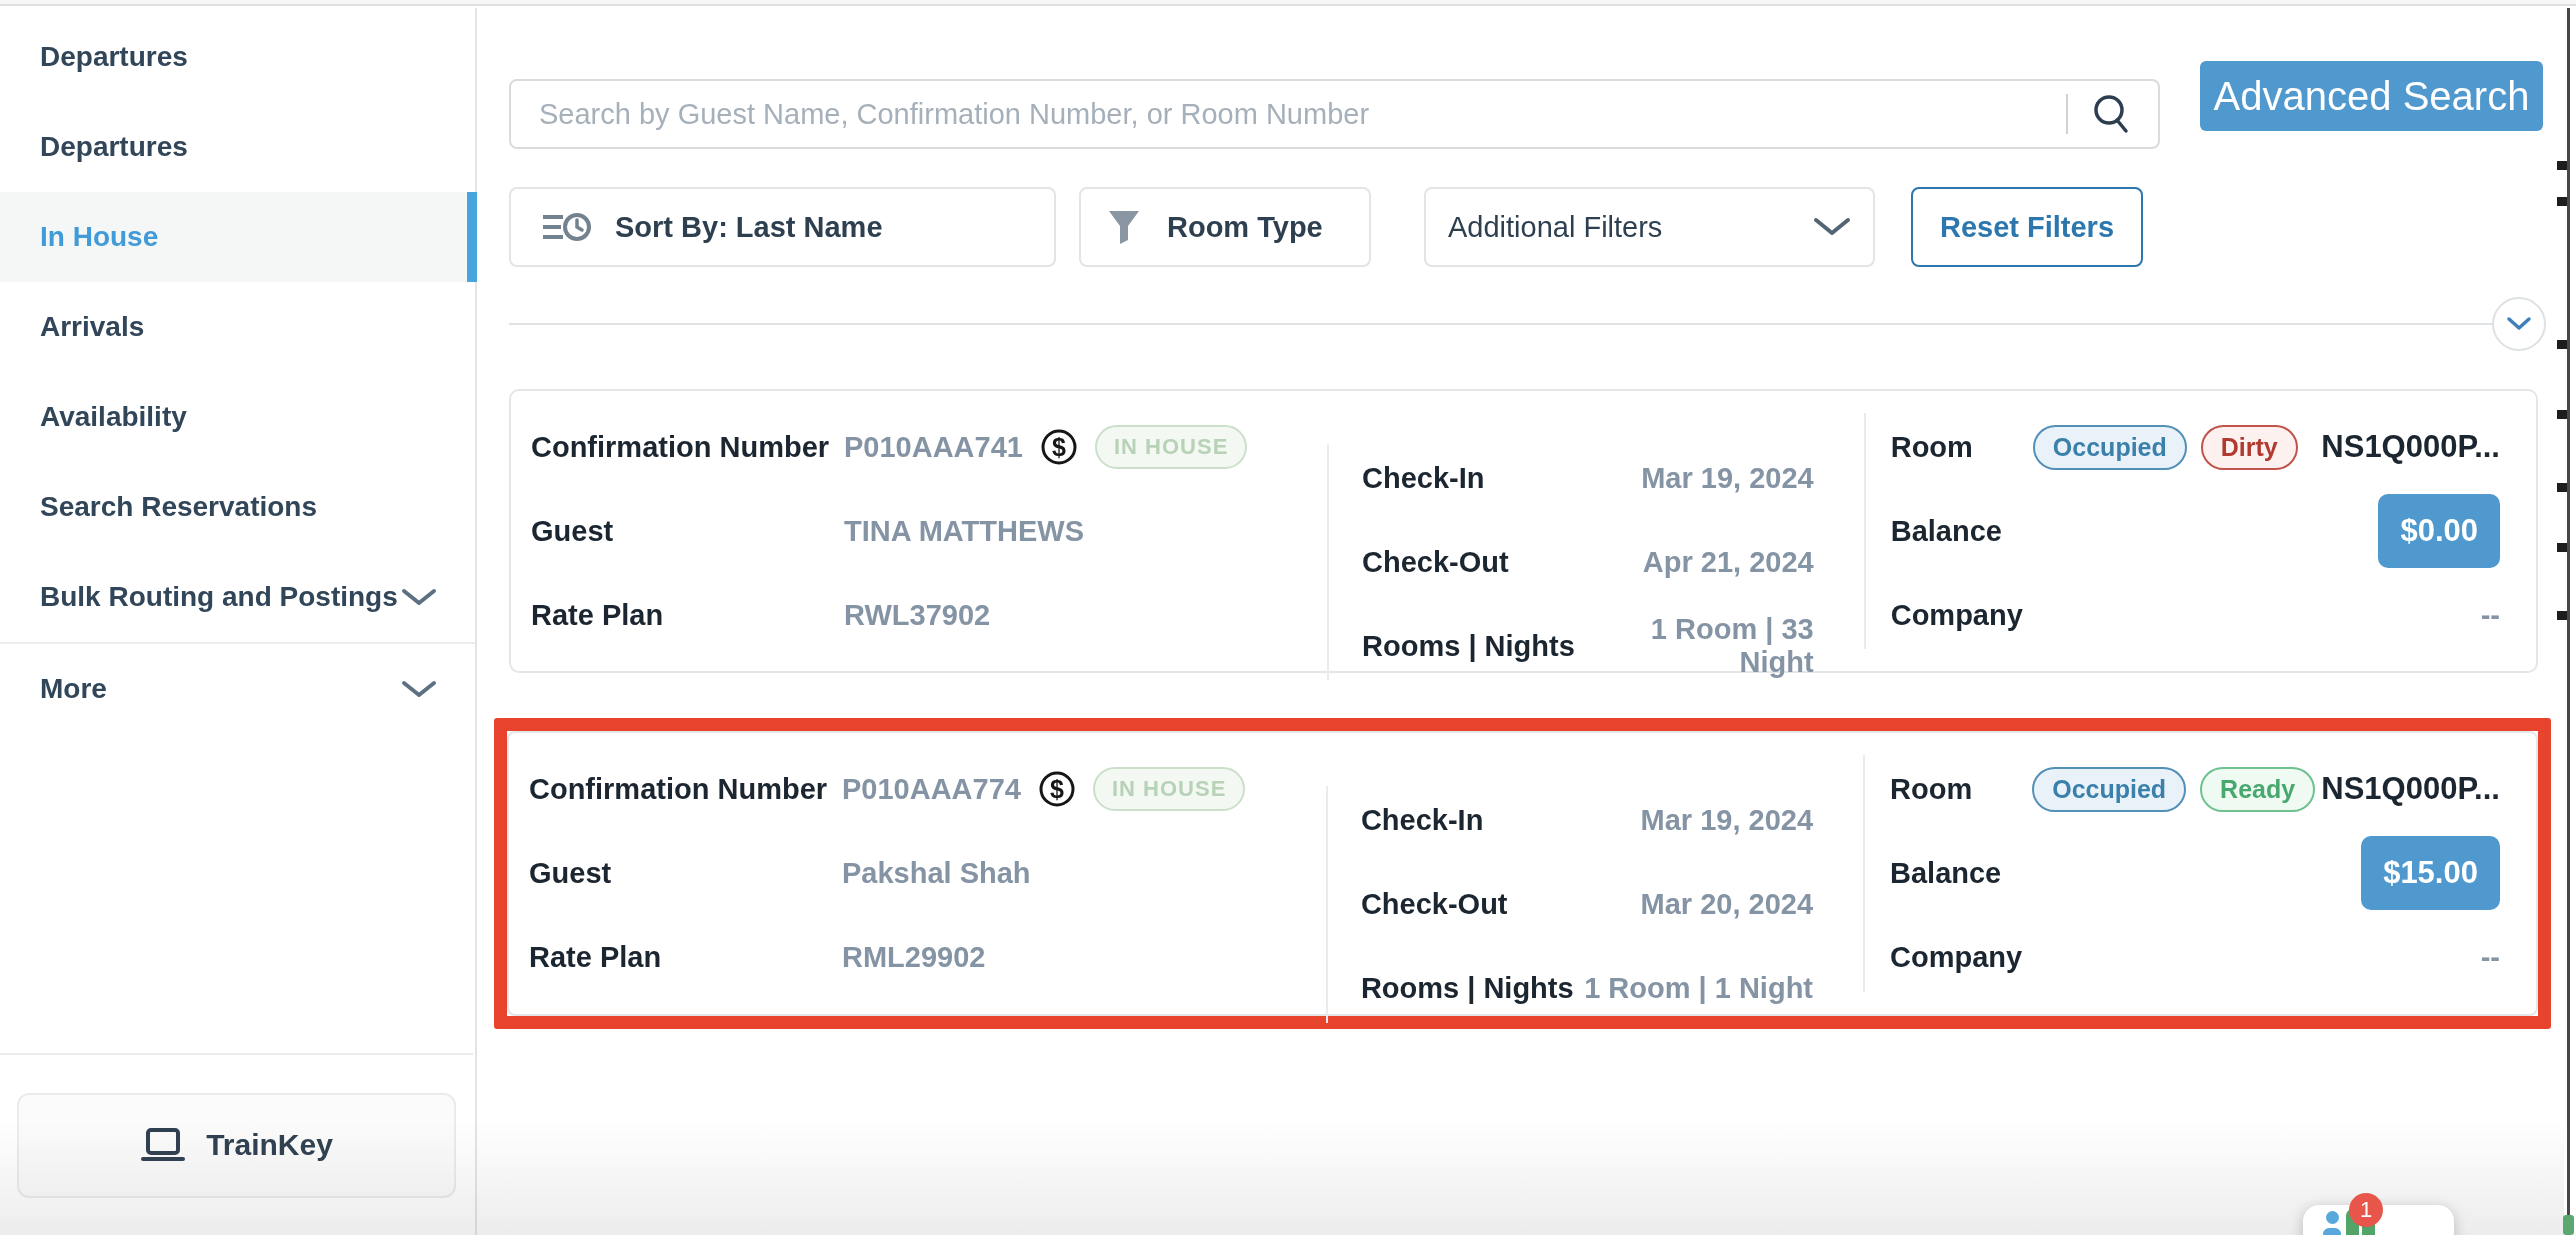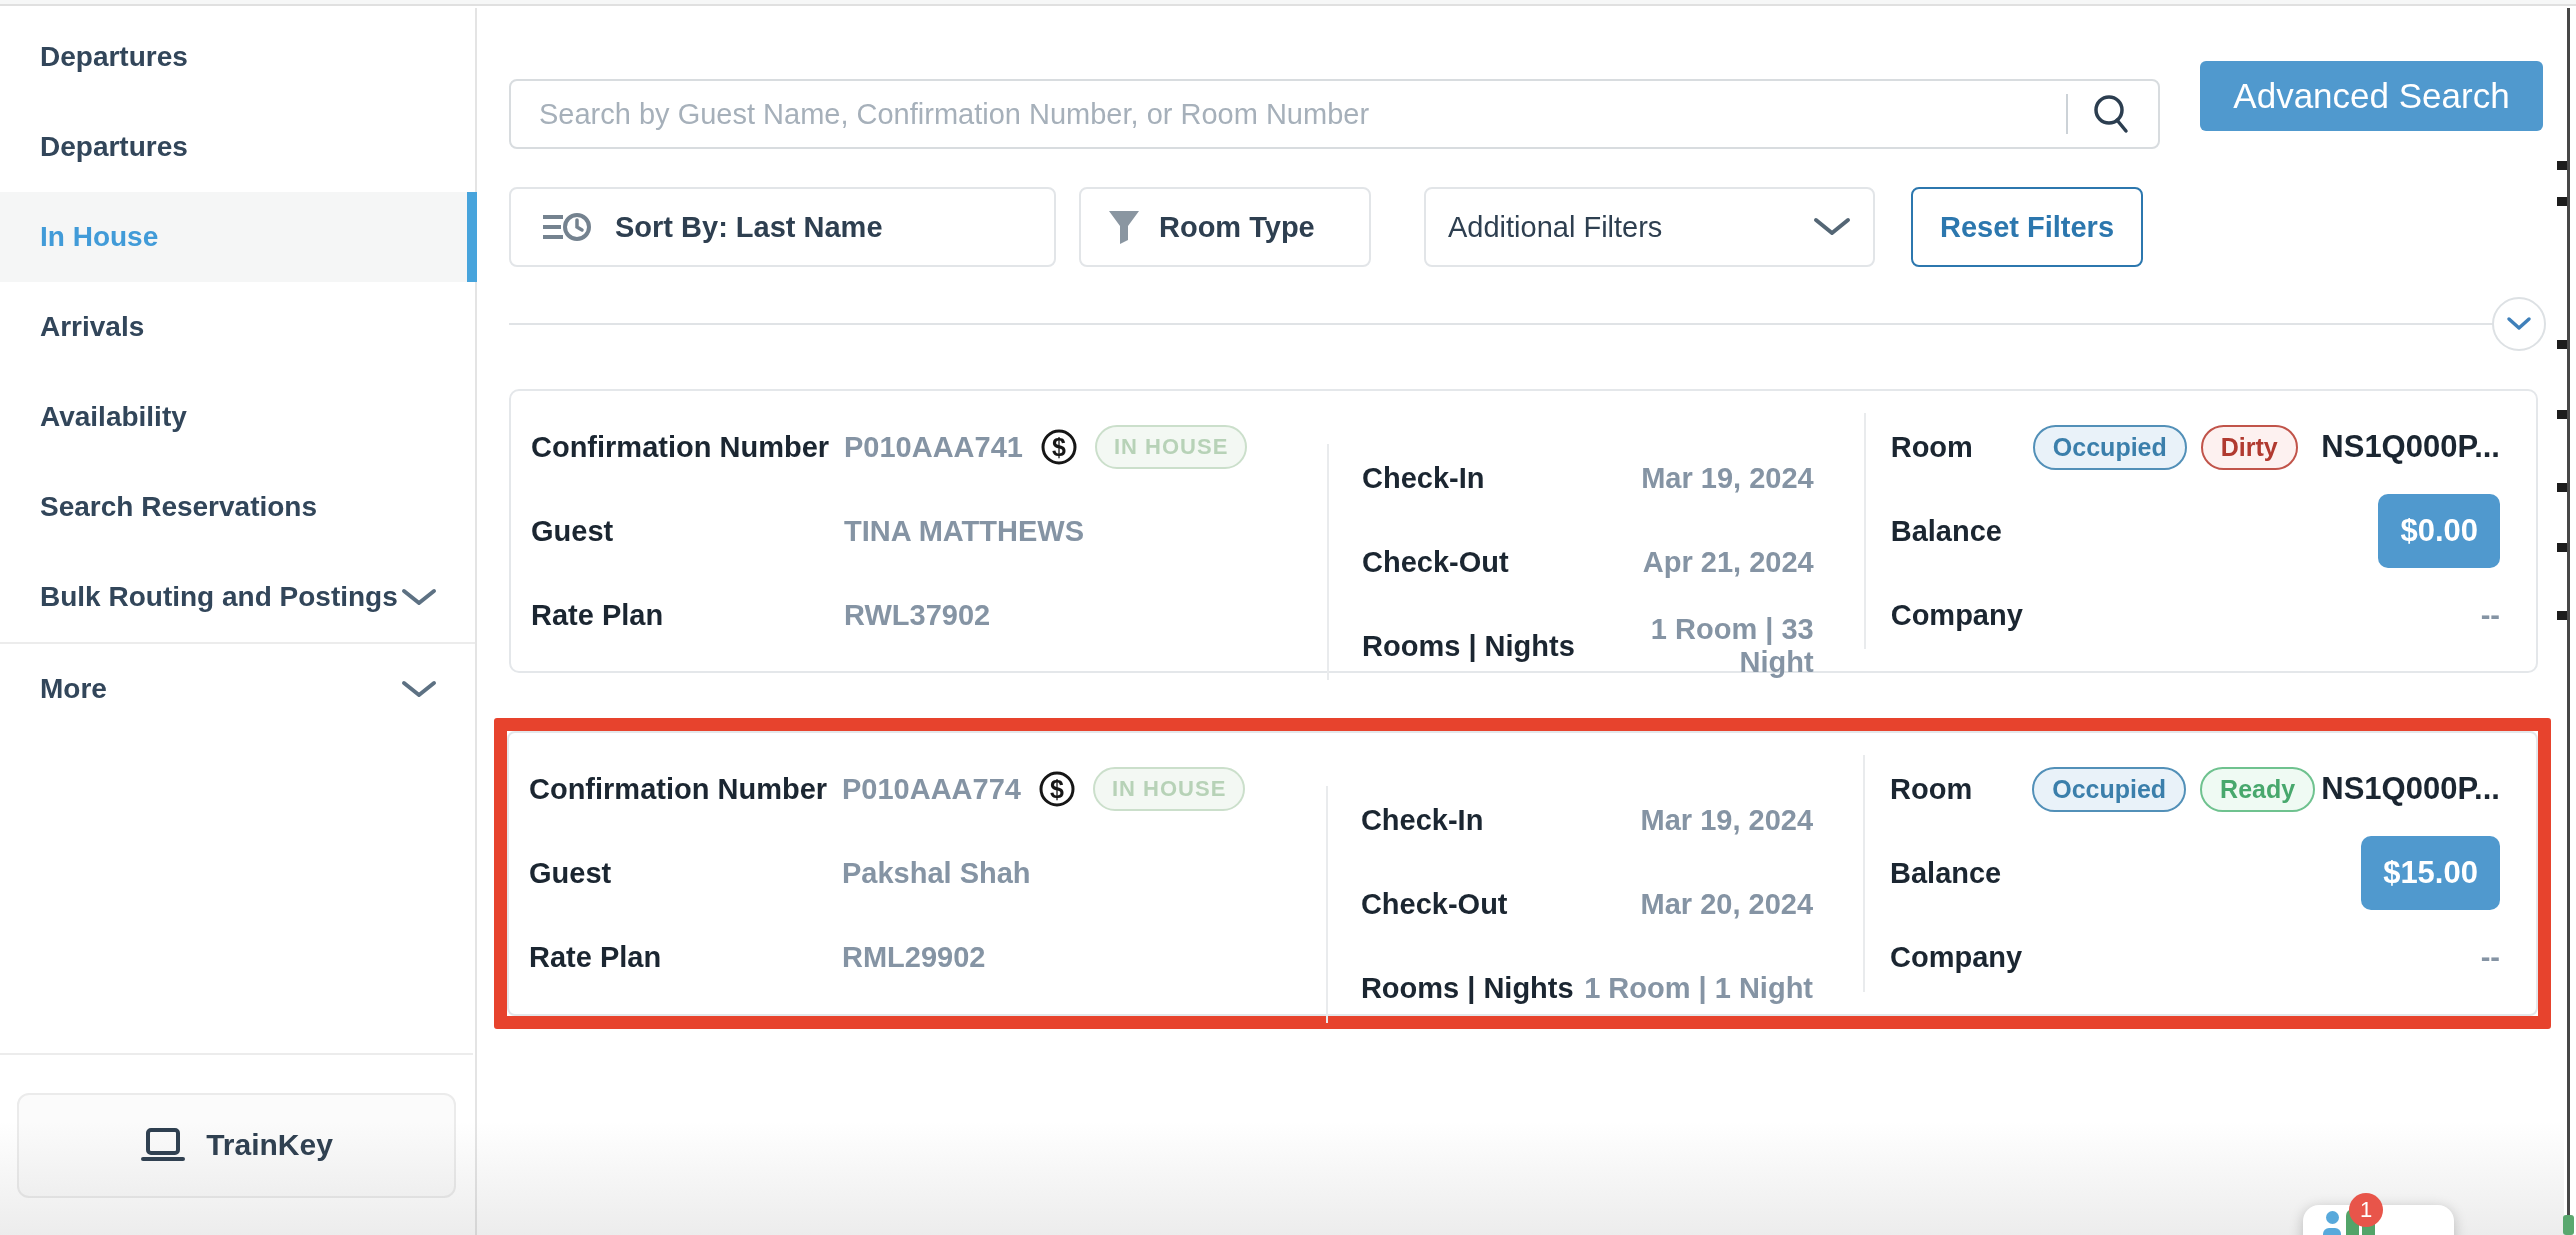--- a/index.html
+++ b/index.html
@@ -26,25 +26,25 @@
 
   
   .main { position:absolute; left:479px; top:8px; right:0; bottom:0; }
 
   .search-row { position:absolute; left:30px; top:71px; width:1651px; height:70px; }
   .search-input { width:100%; height:100%; border:2px solid #d8dcdf; border-radius:8px; font-family:"Liberation Sans",sans-serif; font-size:29px; color:#4a5a68; padding:0 129px 0 28px; outline:none; }
   .search-input::placeholder { color:#a6b0ba; }
   .search-sep { position:absolute; right:92px; top:15px; bottom:15px; width:2px; background:#ccd2d7; }
   .search-icon { position:absolute; right:26px; top:13px; }
 
-  .adv-btn { position:absolute; left:1721px; top:53px; width:343px; height:70px; background:#5099ce; border:none; border-radius:6px; color:#fff; font-family:"Liberation Sans",sans-serif; font-size:35px; display:flex; align-items:center; justify-content:center; cursor:pointer; }
+  .adv-btn { position:absolute; left:1721px; top:53px; width:343px; height:70px; background:#5099ce; border:none; border-radius:6px; color:#fff; font-family:"Liberation Sans",sans-serif; font-size:40px; display:flex; align-items:center; justify-content:center; cursor:pointer; }
 
   .filter-btn { position:absolute; top:179px; height:80px; background:#fff; border:2px solid #e2e5e8; border-radius:8px; display:flex; align-items:center; font-family:"Liberation Sans",sans-serif; font-size:29px; color:#2e3f50; font-weight:600; cursor:pointer; }
   .sort-btn { left:30px; width:547px; padding:0 30px; gap:22px; }
-  .roomtype-btn { left:600px; width:292px; padding:12px 26px; gap:18px; }
+  .roomtype-btn { left:600px; width:292px; padding:12px 26px; gap:26px; }
   .addfilters-btn { left:945px; width:451px; padding:0 22px; font-weight:400;align-items:center; }
   .addfilters-btn .chev { margin-left:auto; }
   .reset-btn { left:1432px; width:232px; justify-content:center; border:2px solid #2c77ae; color:#2c77ae; font-weight:600; }
 
   .collapse-divider { position:absolute; left:30px; top:315px; width:1985px; height:2px; background:#e0e3e6; }
   .collapse-circle { position:absolute; left:2013px; top:289px; width:54px; height:54px; border:2px solid #dde1e4; border-radius:50%; background:#fff; display:flex; align-items:center; justify-content:center; cursor:pointer; }
 
   
   .res-card { position:absolute; left:30px; width:2029px; height:284px; background:#fff; border:2px solid #e4e7ea; border-radius:10px; display:flex; }
   .card-1 { top:381px; }

